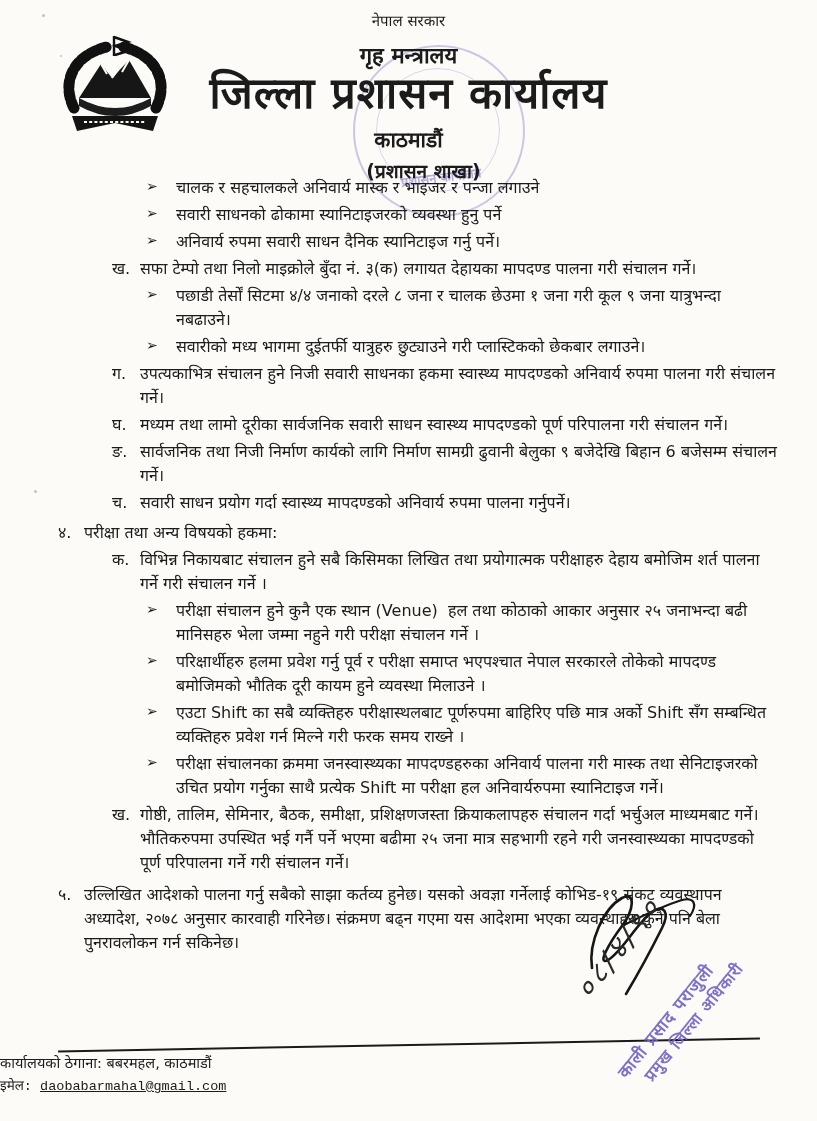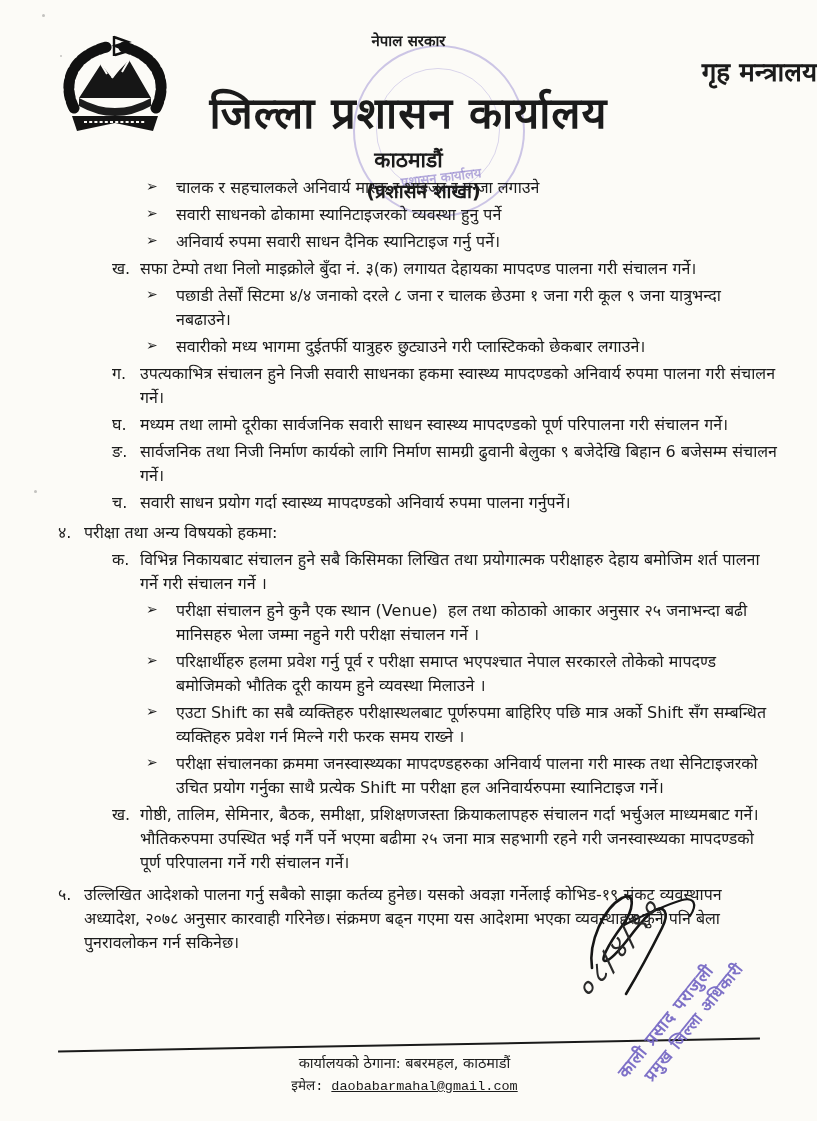--- a/index.html
+++ b/index.html
@@ -8,22 +8,22 @@
     width:817px;height:1121px;
     margin:0 auto;
     background:#fcfbf7;
     font-family:"DejaVu Sans",sans-serif;
     color:#1b1b1b;
     overflow:hidden;
     box-shadow:0 0 6px rgba(0,0,0,.25);
   }
   
   .header{position:relative;text-align:center;padding-top:10px;z-index:2;}
-  .h-gov{font-size:15px;font-weight:bold;margin-top:20px;}
-  .h-ministry{font-size:26px;font-weight:bold;margin-top:3px;text-align:right;}
+  .h-gov{font-size:15px;font-weight:normal;}
+  .h-ministry{font-size:22px;font-weight:bold;margin-top:9px;}
   .h-office{font-size:43px;font-weight:bold;line-height:1.12;letter-spacing:1px;}
   .h-city{font-size:21px;font-weight:bold;margin-top:8px;}
   .h-branch{font-size:19px;font-weight:bold;margin-top:5px;padding-left:30px;}
   .logo{position:absolute;left:52px;top:34px;width:126px;height:112px;z-index:3;}
   .wm{position:absolute;left:348px;top:40px;width:180px;height:185px;z-index:1;pointer-events:none;}
   .wm-circle{position:absolute;left:5px;top:5px;width:168px;height:168px;border:2px solid rgba(125,110,200,.38);border-radius:50%;}
   .wm-circle2{position:absolute;left:28px;top:28px;width:122px;height:122px;border:1.5px solid rgba(125,110,200,.28);border-radius:50%;}
   .wm-text{position:absolute;left:18px;top:128px;width:150px;text-align:center;
     color:rgba(120,104,196,.55);font-size:13px;font-weight:bold;transform:rotate(-7deg);}
   
@@ -46,21 +46,21 @@
   .stamp{
     position:absolute;left:52px;top:208px;
     transform:rotate(-51deg);transform-origin:left top;
     color:#7466c4;font-weight:bold;white-space:nowrap;opacity:.92;
   }
   .stamp .s1{font-size:17px;letter-spacing:1px;}
   .stamp .s2{font-size:16px;margin-left:14px;letter-spacing:1px;}
   
   .footer-rule{position:absolute;left:58px;top:1044px;width:702px;height:0;
     border-top:2px solid #1a1a1a;transform:rotate(-1.05deg);z-index:2;}
-  .footer{position:absolute;top:1052px;left:0;right:8px;text-align:center;z-index:3;}
+  .footer{position:absolute;top:1052px;left:0;right:8px;z-index:3;}
   .f-address{font-size:14.5px;}
   .f-phone{font-size:14.5px;margin-top:4px;}
   .f-email{font-size:13.5px;margin-top:4px;font-family:Liberation Mono, monospace;}
   .f-email a{color:#1b1b1b;text-decoration:underline;}
   
   .speck{position:absolute;background:rgba(90,90,90,.35);border-radius:50%;z-index:1;}
 </style>
 </head>
 <body>
 

